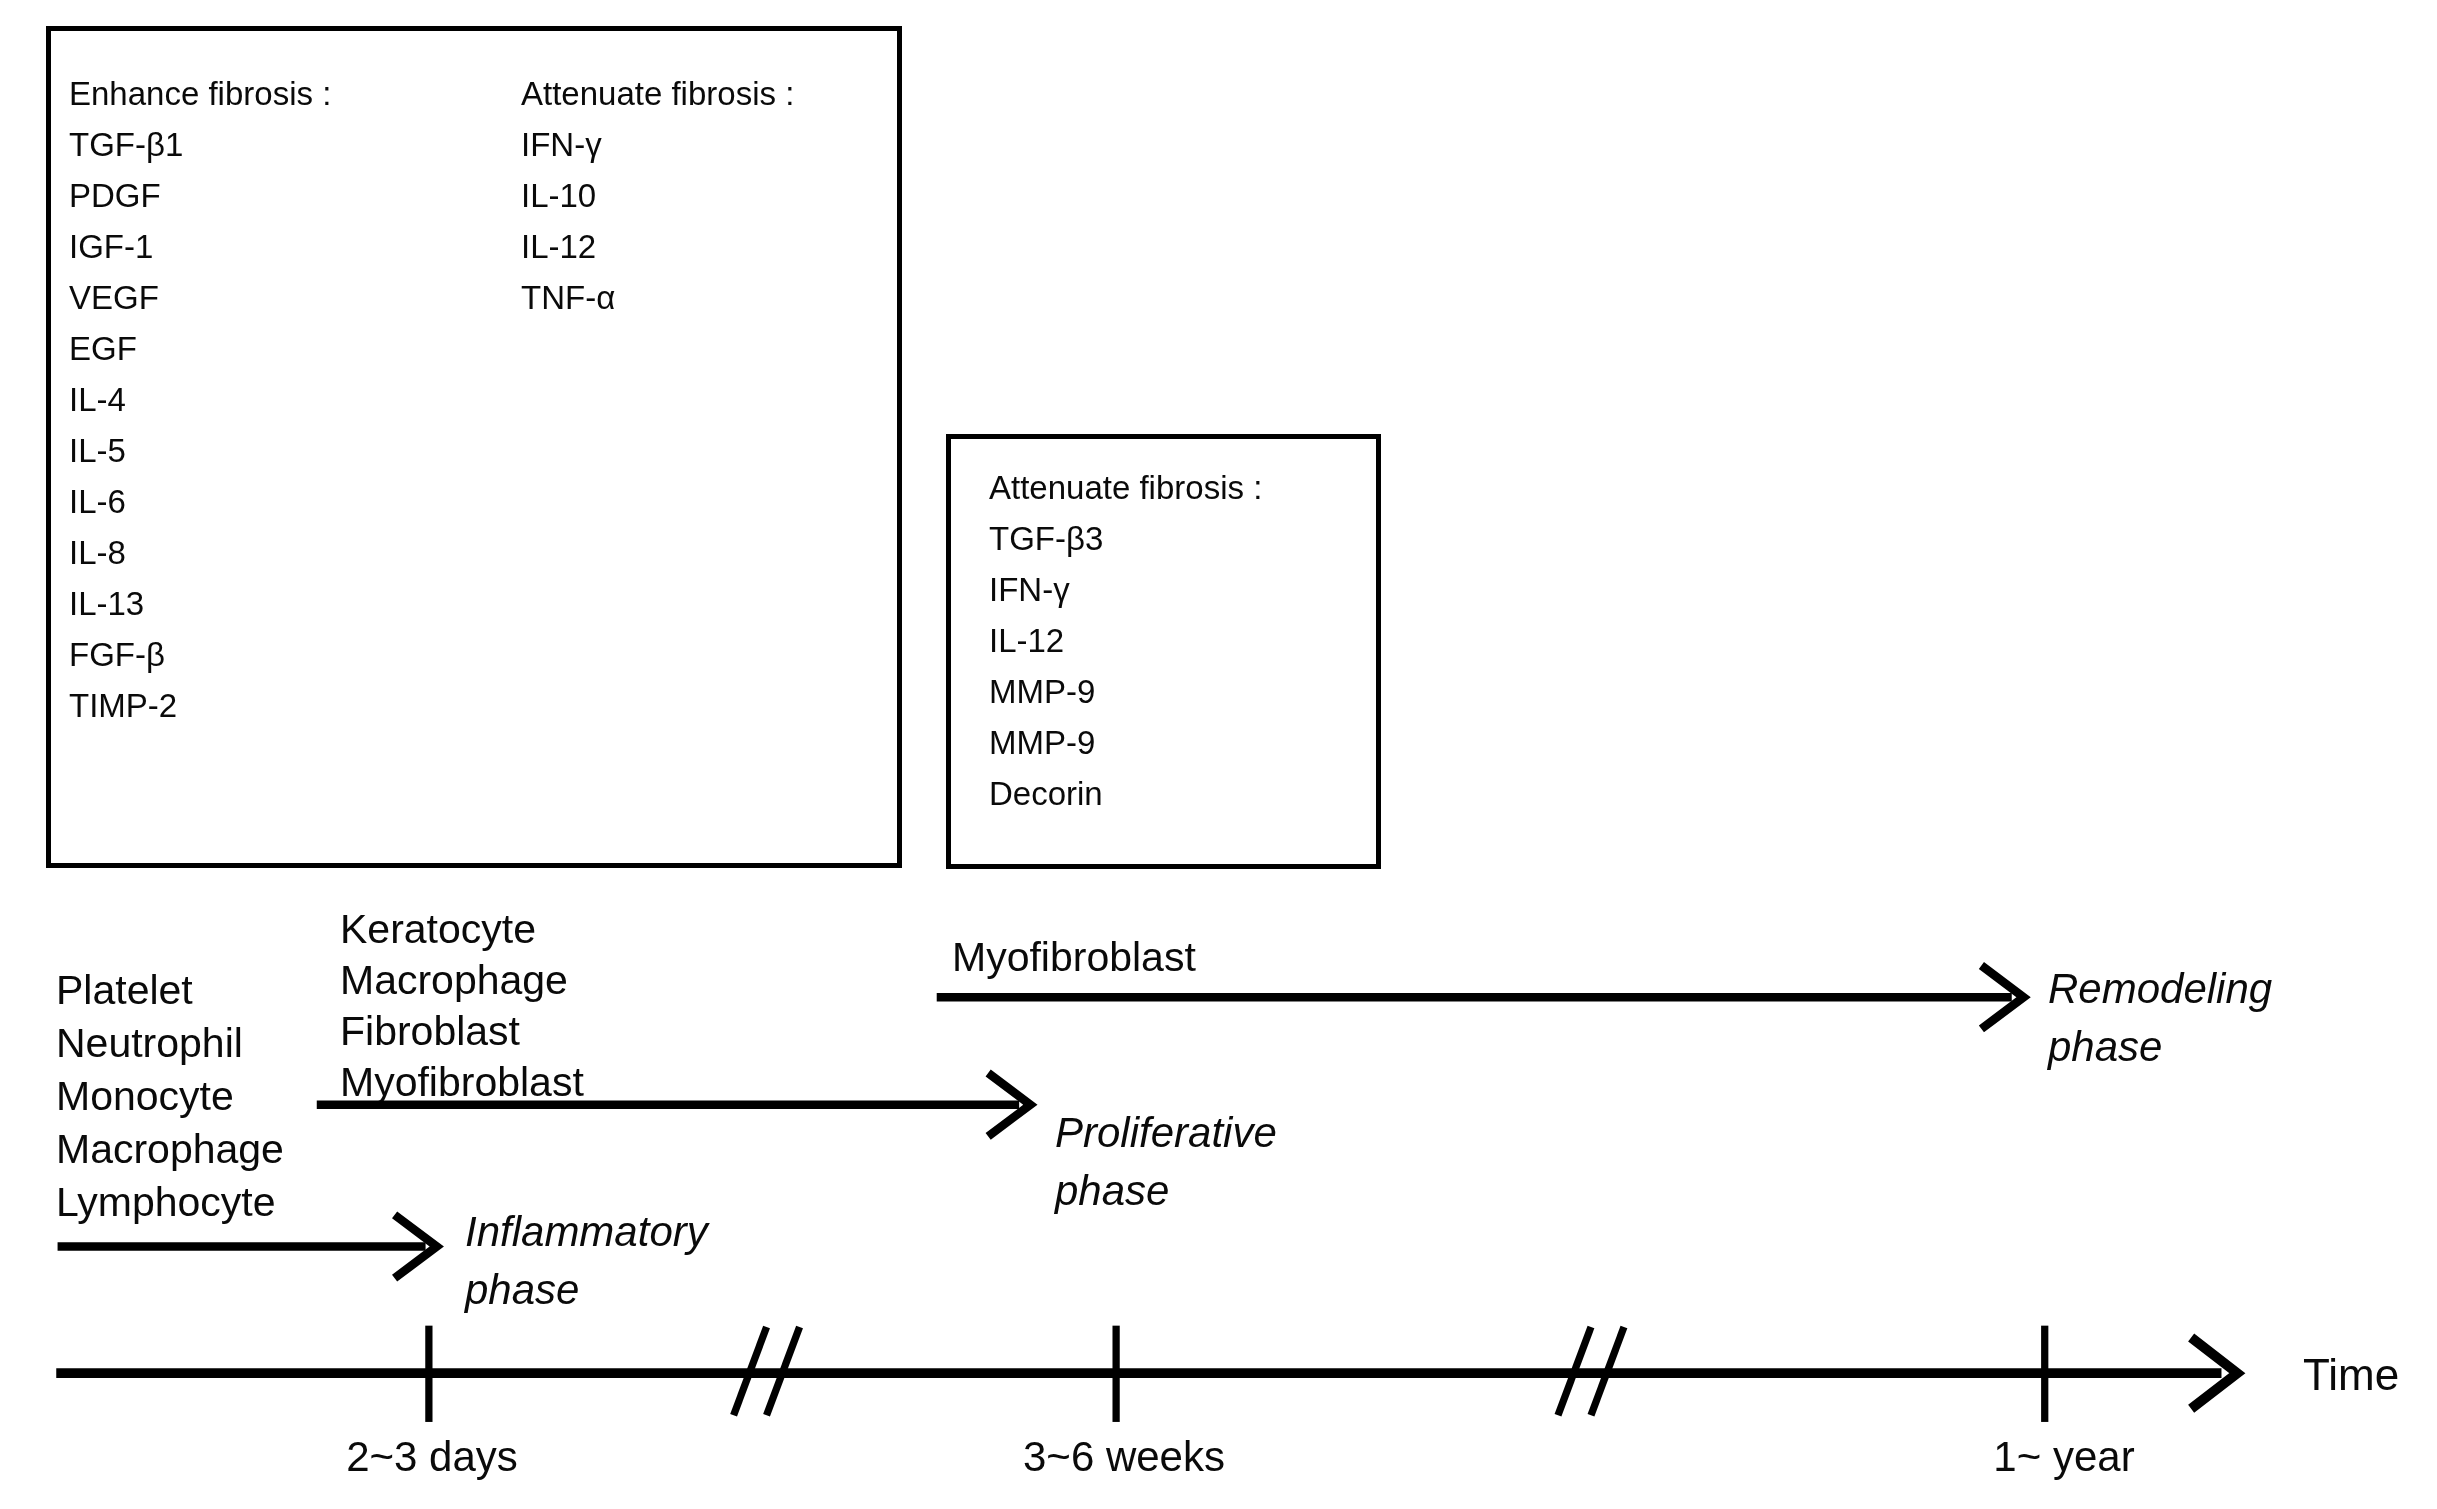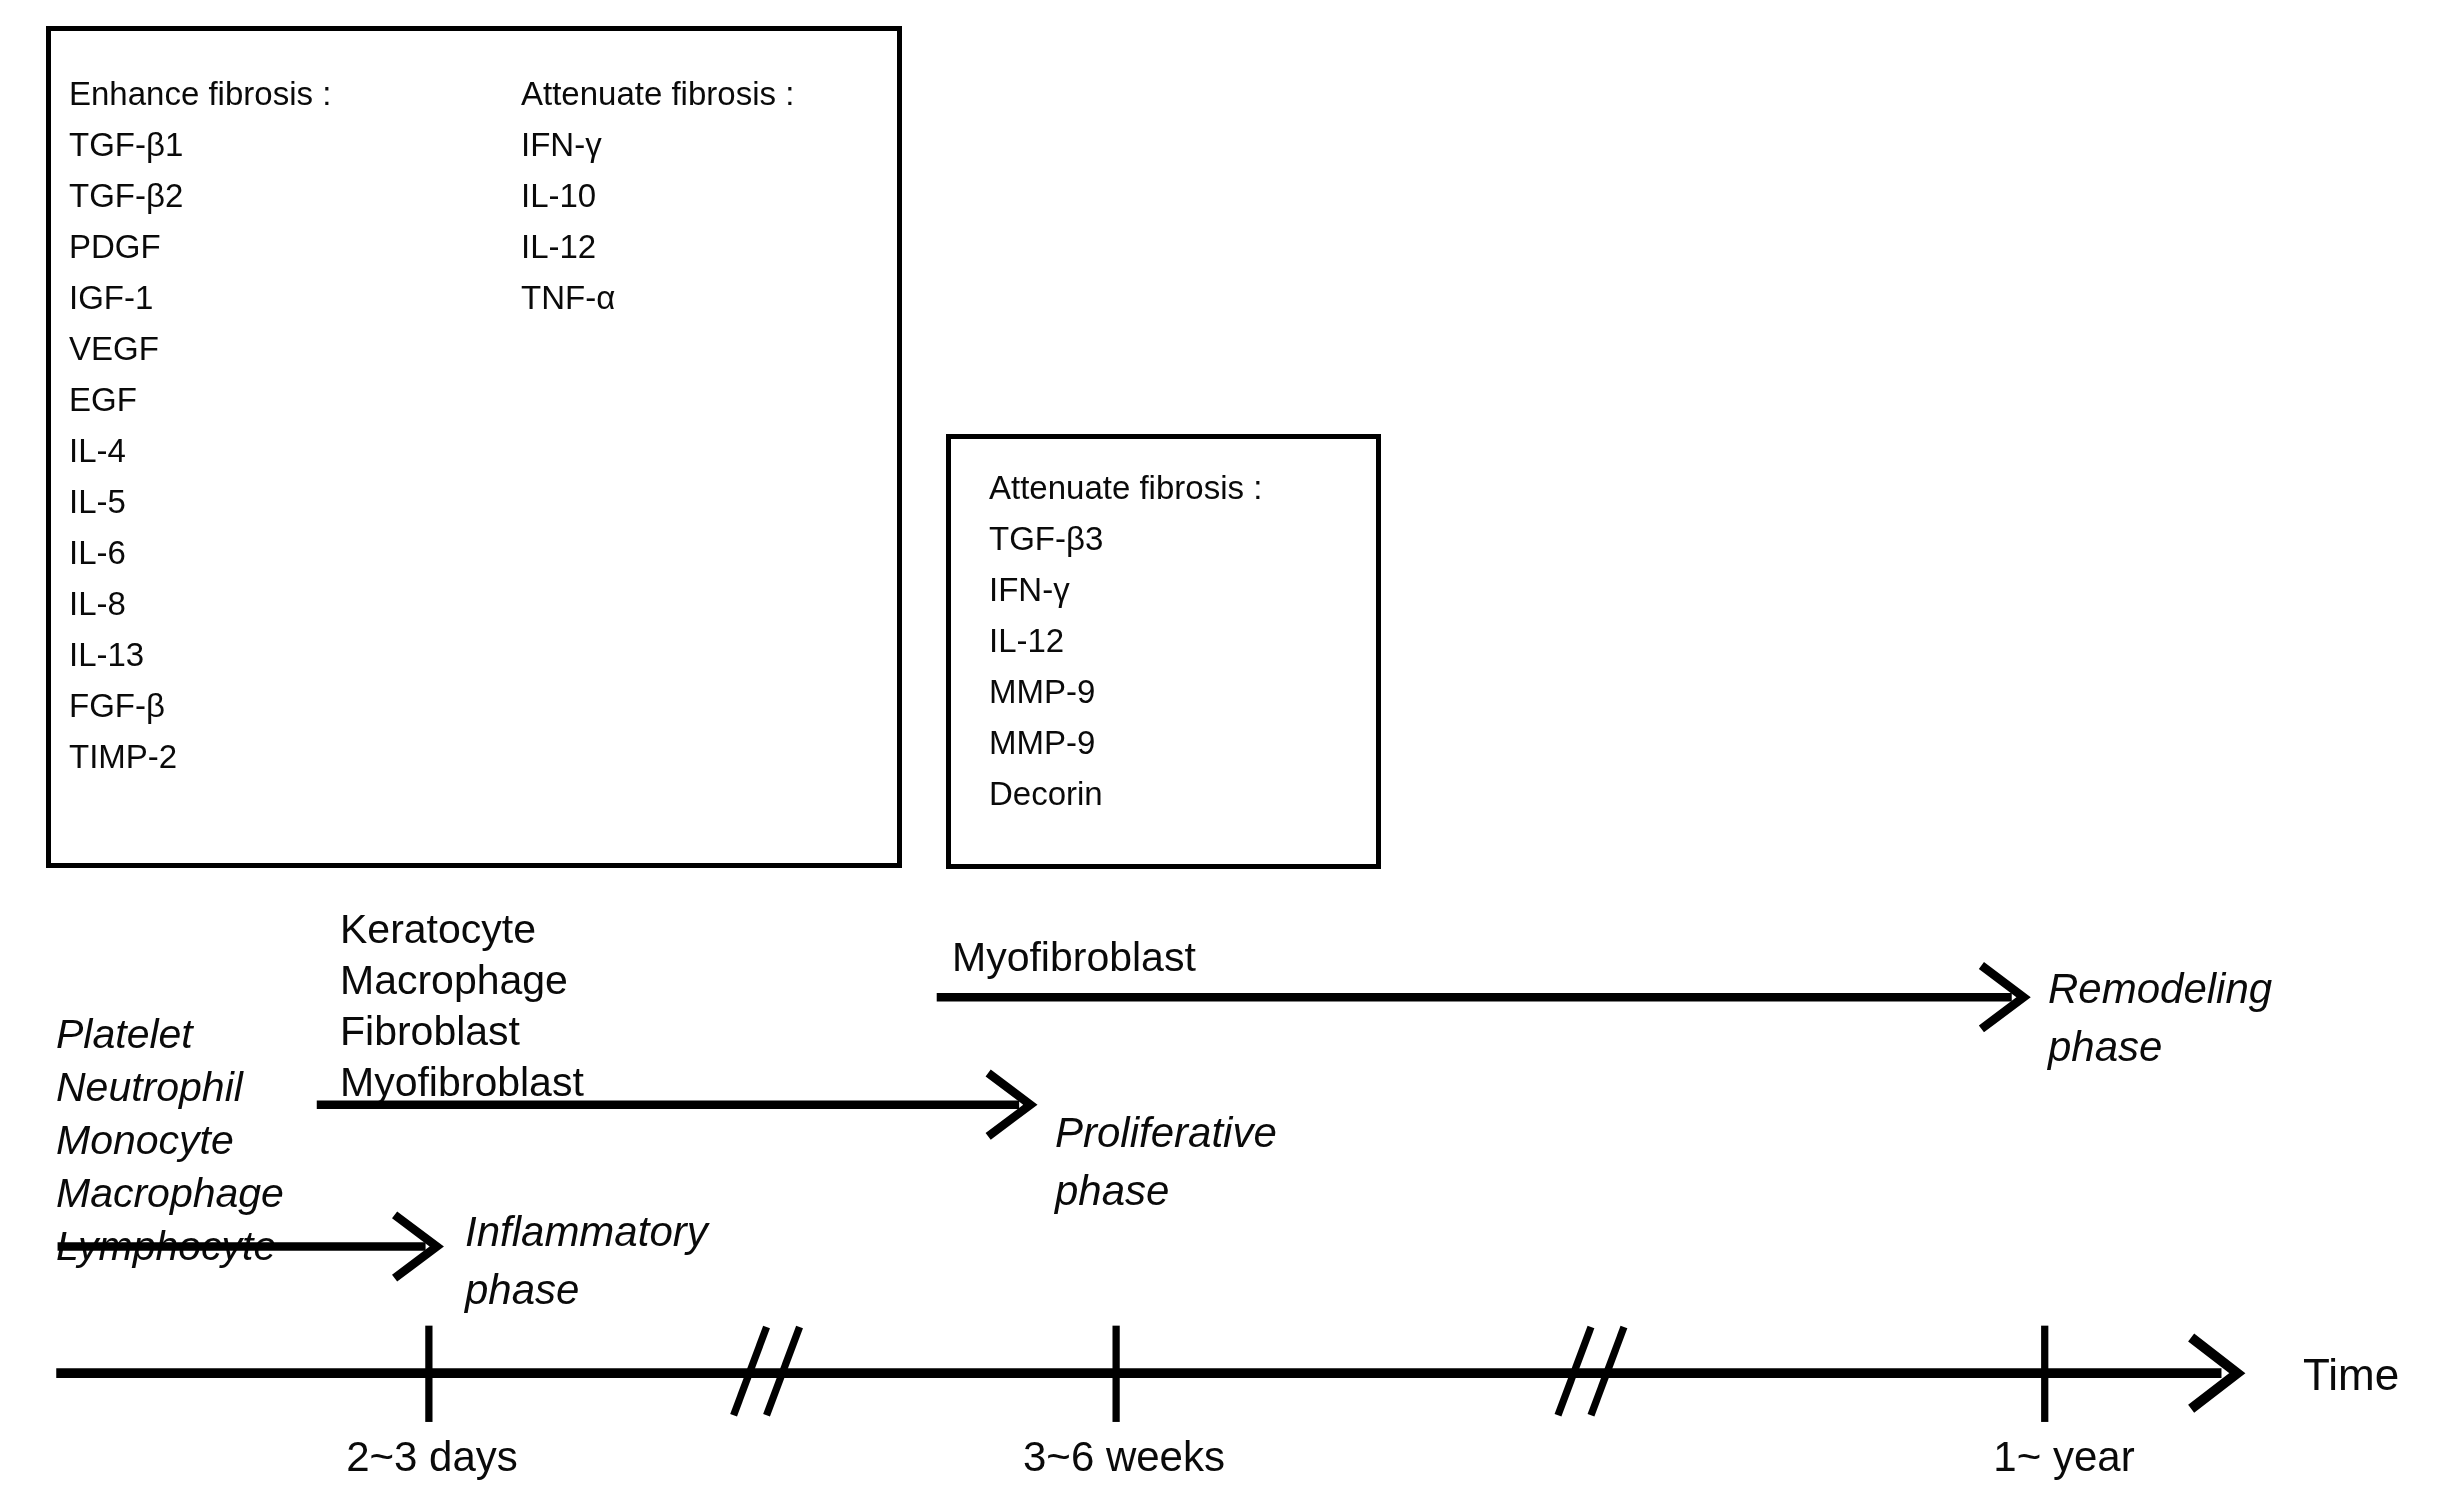--- a/index.html
+++ b/index.html
@@ -55,21 +55,20 @@
 </head>
 <body>
 
 <div id="fig">
 
   <div class="box" style="left:46px;top:26px;width:856px;height:842px;"></div>
 
   <div class="col" style="left:69px;top:68px;">
     <div>Enhance fibrosis :</div>
     <div>TGF-β1</div>
-    <div>TGF-β2</div>
     <div>PDGF</div>
     <div>IGF-1</div>
     <div>VEGF</div>
     <div>EGF</div>
     <div>IL-4</div>
     <div>IL-5</div>
     <div>IL-6</div>
     <div>IL-8</div>
     <div>IL-13</div>
     <div>FGF-β</div>
@@ -89,21 +88,21 @@
   <div class="col" style="left:989px;top:462px;">
     <div>Attenuate fibrosis :</div>
     <div>TGF-β3</div>
     <div>IFN-γ</div>
     <div>IL-12</div>
     <div>MMP-9</div>
     <div>MMP-9</div>
     <div>Decorin</div>
   </div>
 
-  <div class="cells" style="left:56px;top:1008px;font-style:italic;">
+  <div class="cells" style="left:56px;top:964px;">
     <div>Platelet</div>
     <div>Neutrophil</div>
     <div>Monocyte</div>
     <div>Macrophage</div>
     <div>Lymphocyte</div>
   </div>
 
   <div class="cells" style="left:340px;top:904px;line-height:51px;">
     <div>Keratocyte</div>
     <div>Macrophage</div>

